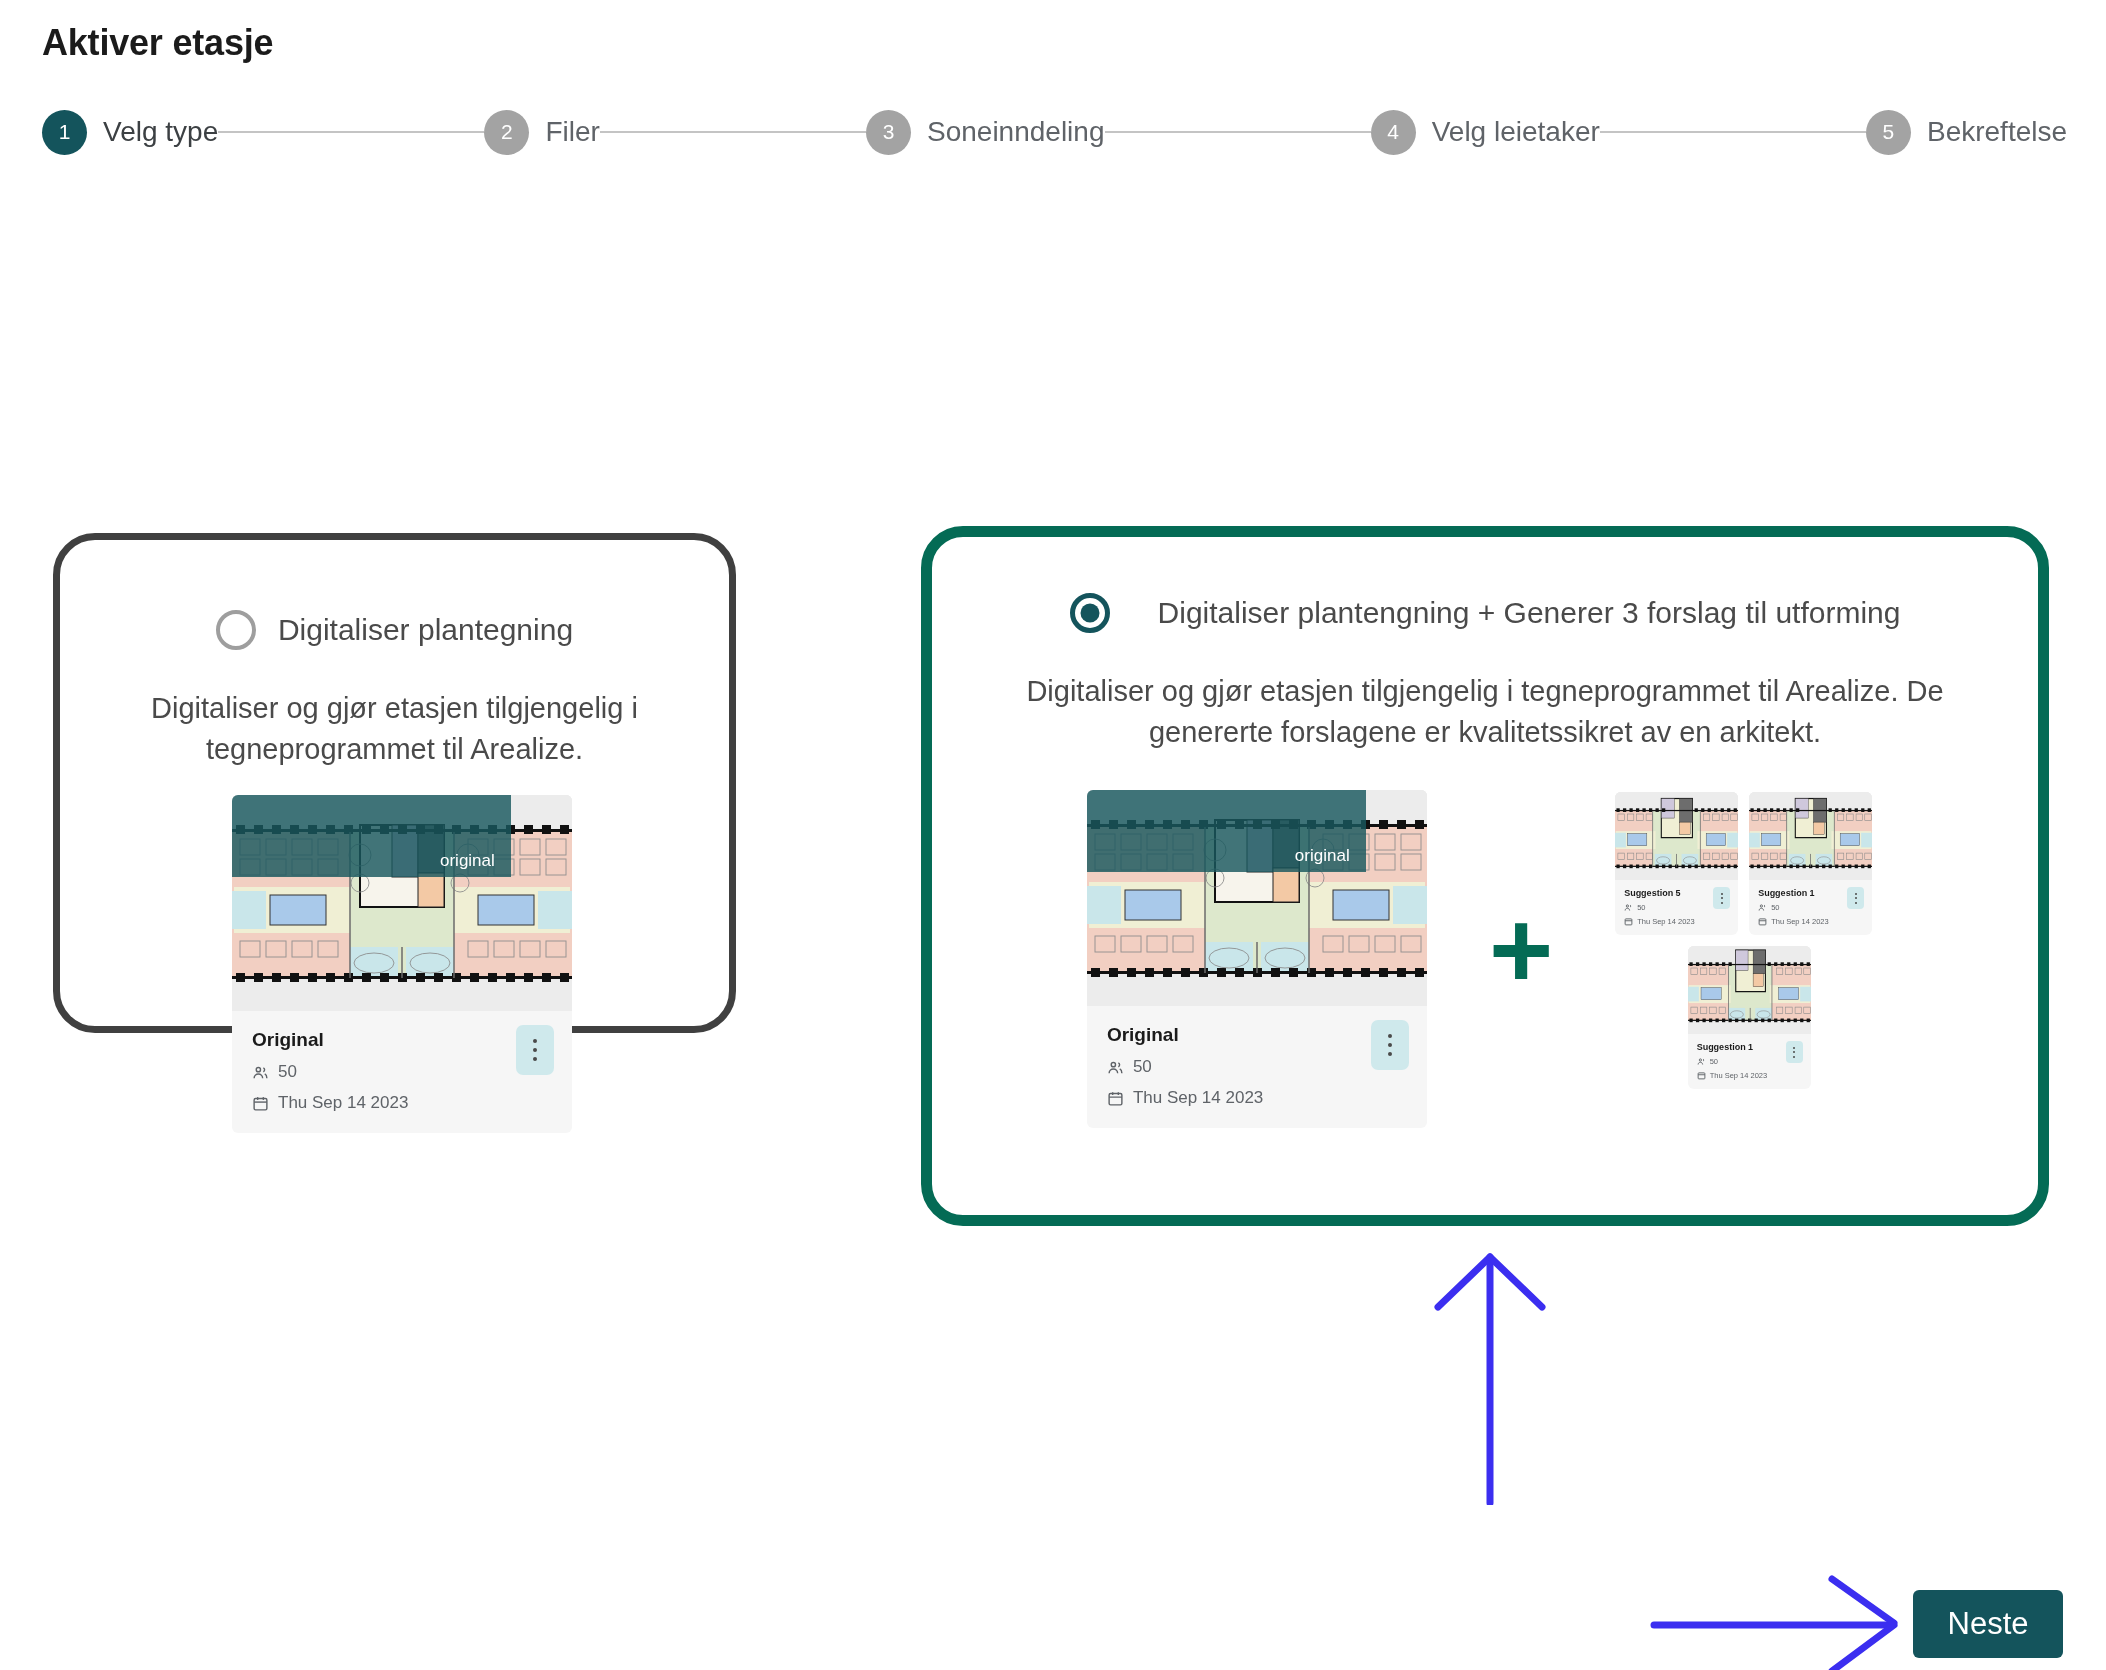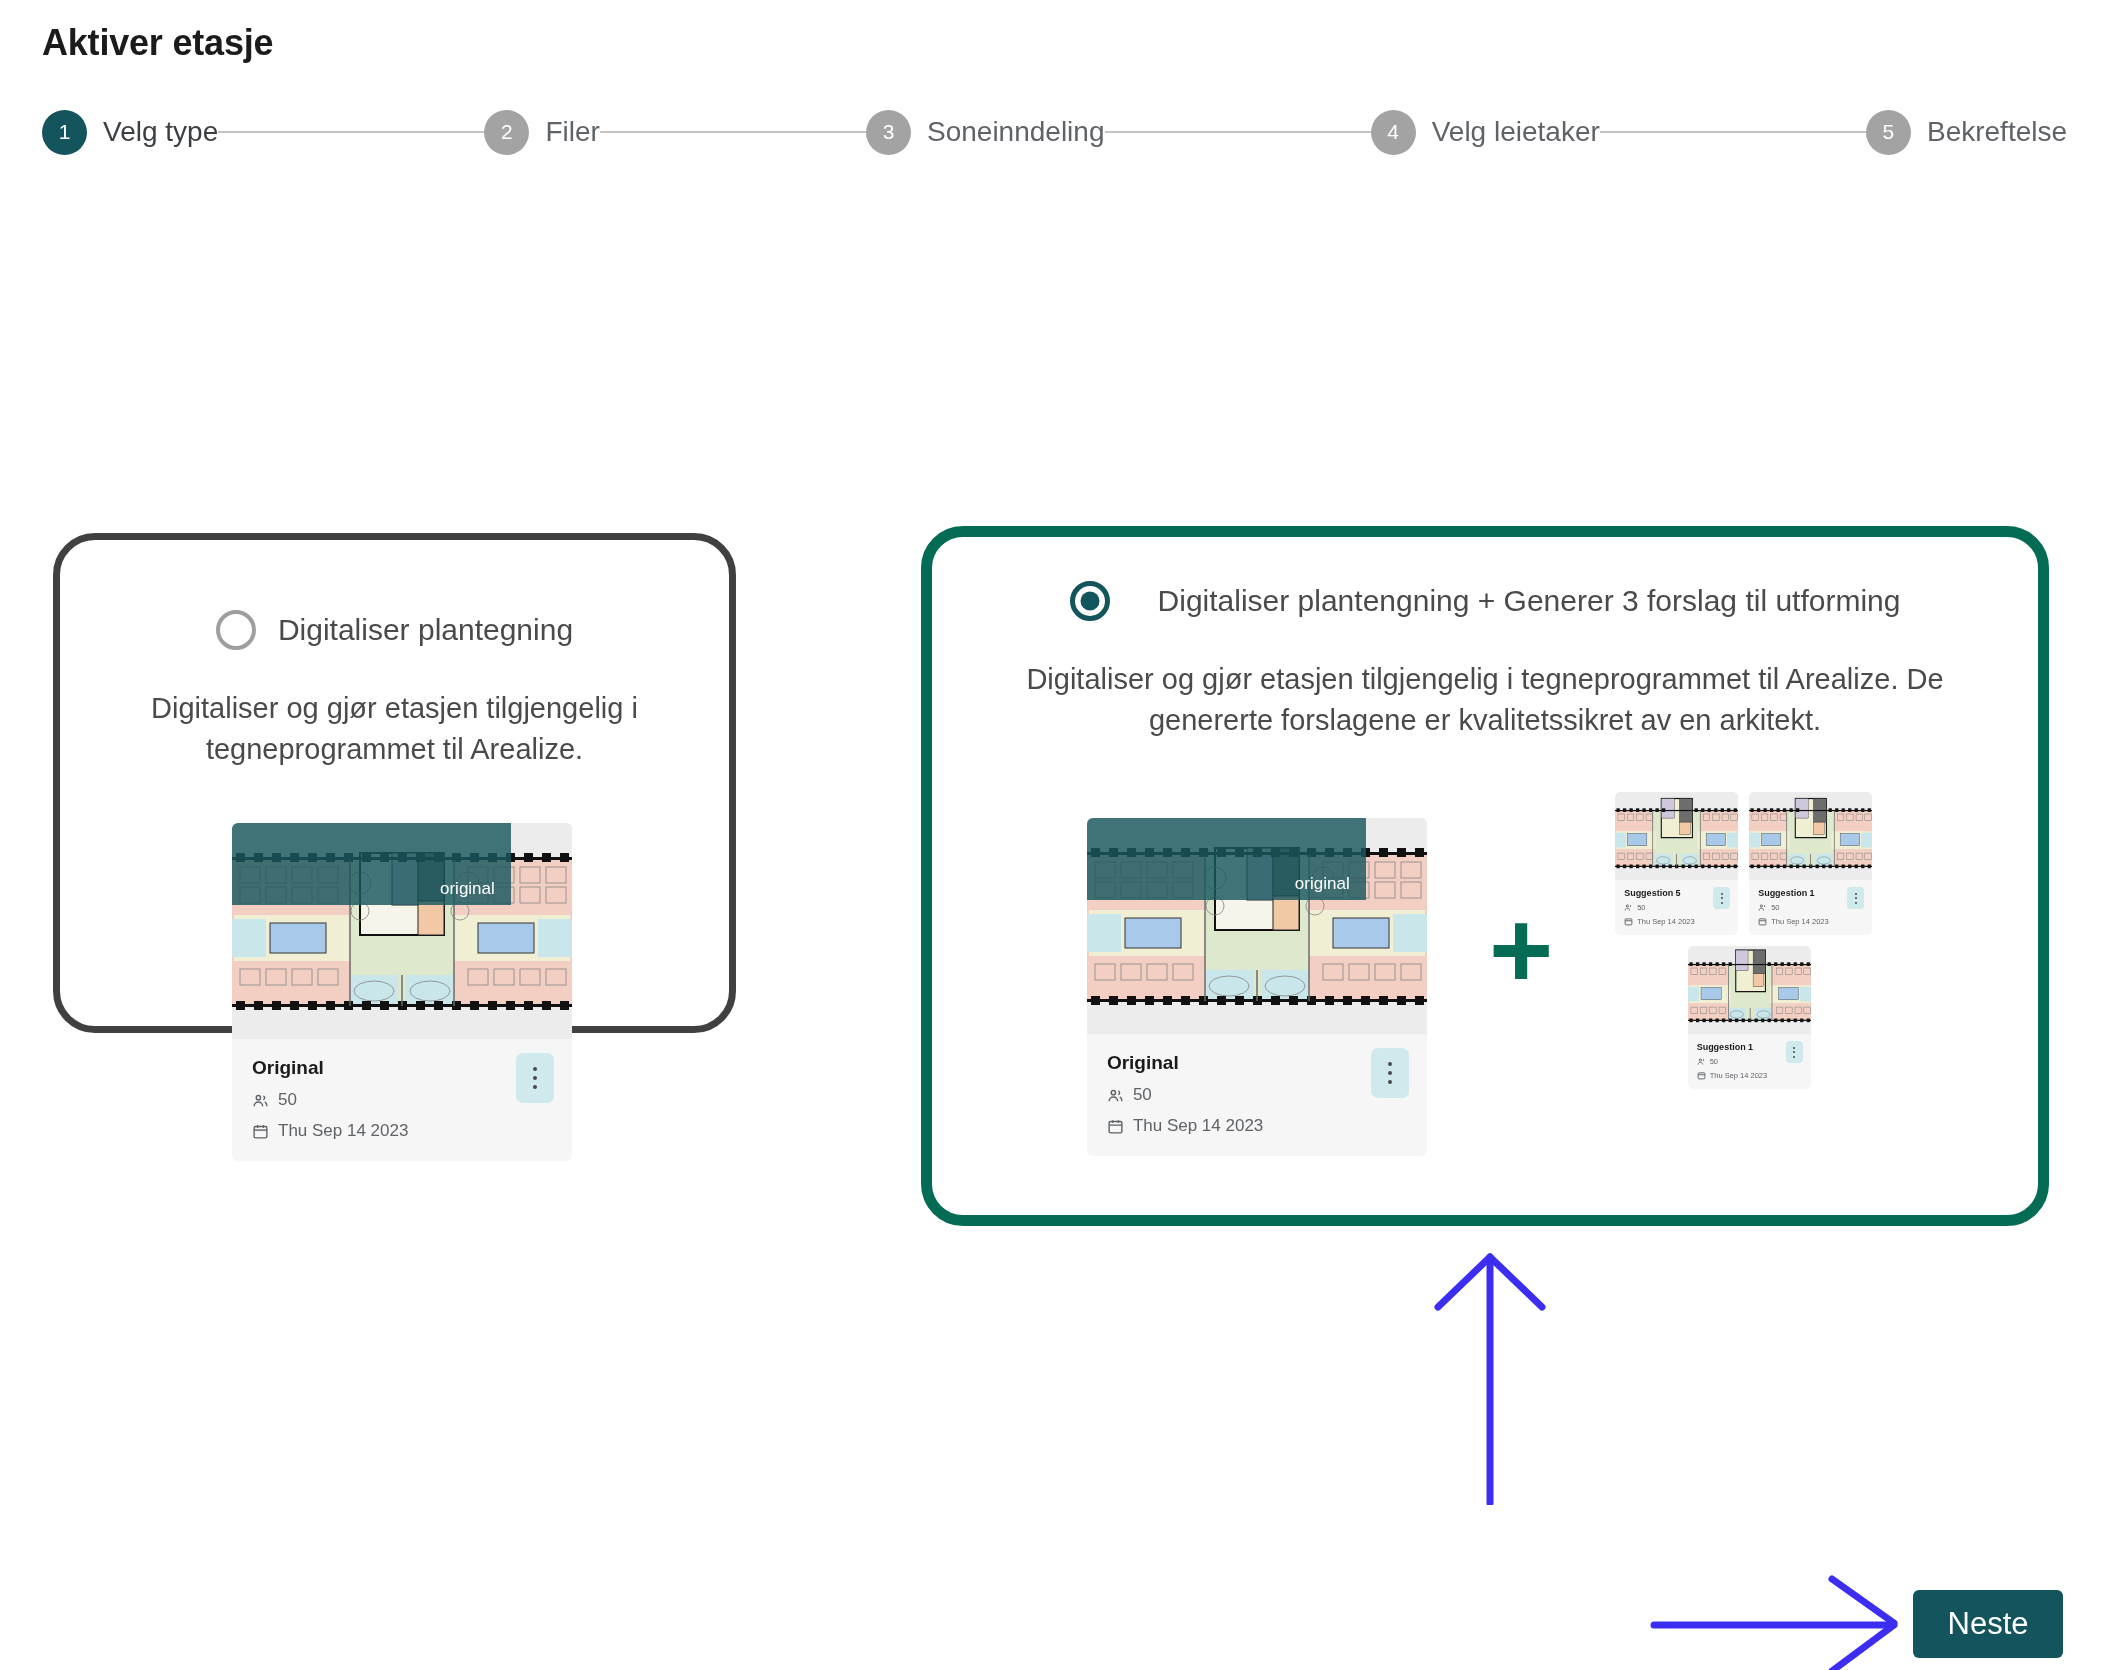--- a/index.html
+++ b/index.html
@@ -73,21 +73,21 @@
   }
 
   .radio-row {
     display: flex;
     align-items: center;
     justify-content: center;
     gap: 22px;
     margin-top: 0;
   }
   .card-left .radio-row { padding-top: 70px; }
-  .card-right .radio-row { padding-top: 44px; gap: 48px; }
+  .card-right .radio-row { padding-top: 56px; gap: 48px; }
 
   .radio {
     width: 40px; height: 40px;
     border-radius: 50%;
     flex: 0 0 auto;
     position: relative;
   }
   .radio.off { border: 4px solid #9e9e9e; }
   .radio.on  { border: 5px solid #14545c; }
   .radio.on::after {
@@ -114,21 +114,21 @@
   .card-left .card-desc { margin: 38px 85px 0 85px; }
   .card-right .card-desc { margin: 38px 40px 0 40px; }
 
   
   .plan-card {
     background: #f6f6f6;
     border-radius: 6px;
     overflow: hidden;
     position: relative;
   }
-  .plan-card-big { width: 340px; margin-top: 28px; }
+  .plan-card-big { width: 340px; }
   .plan-img { position: relative; width: 100%; overflow: hidden; background: #ececec; }
   .plan-card-big .plan-img { height: 216px; }
 
   .plan-meta { padding: 18px 20px 20px 20px; position: relative; }
   .plan-name { font-size: 19px; font-weight: bold; color: #1b1b1b; }
   .plan-stat {
     display: flex; align-items: center; gap: 9px;
     font-size: 17px; color: #5f6368; margin-top: 11px;
   }
   .kebab {

